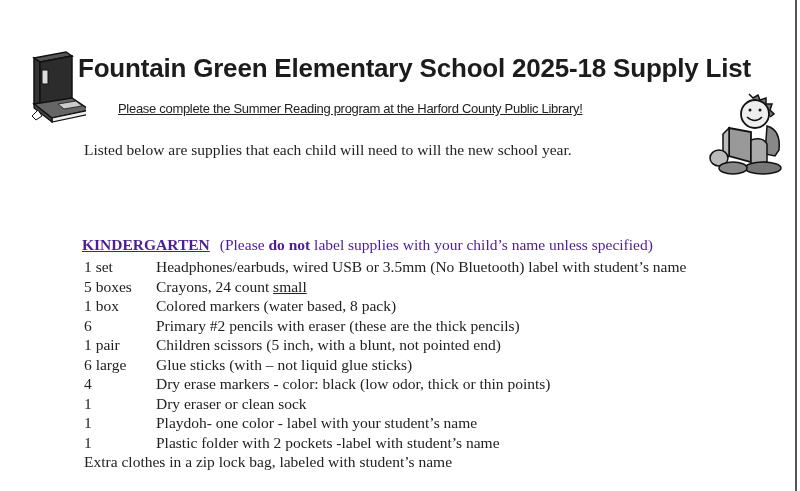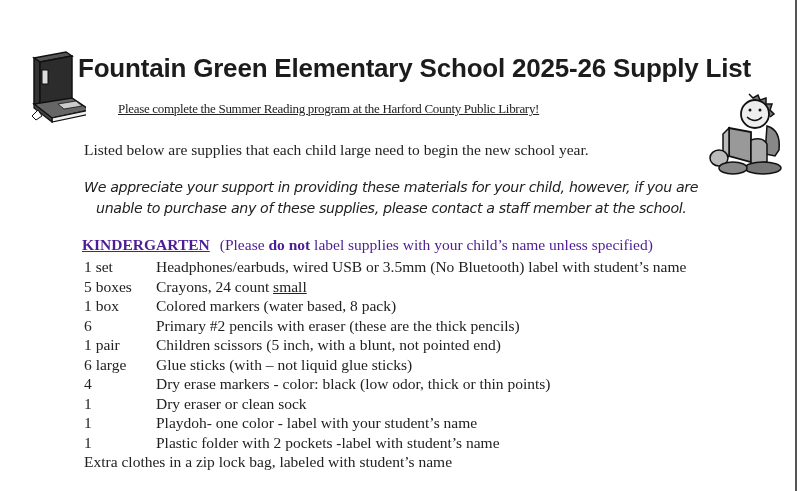--- a/index.html
+++ b/index.html
@@ -1,19 +1,19 @@
 <!DOCTYPE html>
 <html><head>
 <meta charset="utf-8">
 <style>
   html, body { margin:0; padding:0; }
   body { width:800px; height:491px; background:#ffffff; position:relative; overflow:hidden; color:#1a1a1a; }
   .page { position:absolute; left:0; top:0; width:797px; height:491px; border-right:2px solid #555; box-sizing:border-box; }
   .title { position:absolute; left:78px; top:53px; font-family:"Liberation Sans", sans-serif; font-weight:bold; font-size:26px; letter-spacing:-0.2px; color:#1c1c1c; white-space:nowrap; }
-  .library { position:absolute; left:118px; top:101px; font-family:Liberation Serif, serif; font-size:13px; text-decoration:underline; color:#222; white-space:nowrap; letter-spacing:-0.3px; }
+  .library { position:absolute; left:118px; top:101px; font-family:Liberation Sans, sans-serif; font-size:13px; text-decoration:underline; color:#222; white-space:nowrap; letter-spacing:-0.3px; }
   .listed { position:absolute; left:84px; top:141px; font-family:"Liberation Serif", serif; font-size:15.5px; color:#222; white-space:nowrap; }
   .appreciate { position:absolute; left:84px; top:177px; width:660px; font-family:"DejaVu Sans", sans-serif; font-style:italic; font-size:14.2px; line-height:21px; color:#222; letter-spacing:-0.35px; }
   .appreciate span { display:block; white-space:nowrap; }
   .appreciate .l2 { padding-left:12px; }
   .grade { position:absolute; left:82px; top:236px; font-family:"Liberation Serif", serif; font-size:15.5px; white-space:nowrap; color:#4c1d95; }
   .grade .gname { font-weight:bold; text-decoration:underline; margin-right:10px; }
   .grade b { font-weight:bold; }
   .items { position:absolute; left:84px; top:257px; font-family:"Liberation Serif", serif; font-size:15.5px; line-height:19.5px; color:#222; }
   .row { display:flex; white-space:nowrap; }
   .qty { width:72px; }
@@ -32,45 +32,41 @@
     <polygon points="20,12 26,16 26,62 20,58" fill="#333" stroke="#111" stroke-width="1.5"></polygon>
     <polygon points="26,16 58,10 58,56 26,62" fill="#2c2c2c" stroke="#111" stroke-width="1.5"></polygon>
     <rect x="28" y="24" width="6" height="14" fill="#ddd" stroke="#111" stroke-width="1"></rect>
     <polygon points="20,58 58,52 76,64 38,72" fill="#666" stroke="#111" stroke-width="1.5"></polygon>
     <polygon points="38,72 76,64 76,68 38,76" fill="#eee" stroke="#111" stroke-width="1.2"></polygon>
     <polygon points="20,58 38,72 38,76 20,62" fill="#444" stroke="#111" stroke-width="1.2"></polygon>
     <polygon points="44,58 62,55 68,60 50,63" fill="#ccc" stroke="#111" stroke-width="0.8"></polygon>
     <polygon points="24,64 28,70 22,74 18,70" fill="#fff" stroke="#111" stroke-width="1"></polygon>
   </svg>
 
-  <div class="title">Fountain Green Elementary School 2025-26 Supply List</div>
+  <div class="title">Fountain Green Elementary School 2025-18 Supply List</div>
 
   <div class="library">Please complete the Summer Reading program at the Harford County Public Library!</div>
 
   <svg class="icon-kid" viewBox="0 0 80 86">
     <path d="M44,4 l4,4 l5,-3 l2,5 l6,-2 l0,6 l6,0 l-2,6 l4,4 l-4,3" fill="#777" stroke="#111" stroke-width="1.5"></path>
     <circle cx="50" cy="24" r="14" fill="#eee" stroke="#111" stroke-width="1.8"></circle>
     <path d="M42,27 q8,7 15,0" fill="none" stroke="#111" stroke-width="1.5"></path>
     <circle cx="45" cy="20" r="1.5" fill="#111"></circle>
     <circle cx="55" cy="20" r="1.5" fill="#111"></circle>
     <path d="M62,36 q14,4 12,24 l-4,6 l-10,-2 z" fill="#888" stroke="#111" stroke-width="1.5"></path>
     <polygon points="24,38 46,42 46,72 24,66" fill="#999" stroke="#111" stroke-width="1.8"></polygon>
     <polygon points="24,38 18,44 18,70 24,66" fill="#bbb" stroke="#111" stroke-width="1.5"></polygon>
     <path d="M46,50 q12,-4 16,4 l0,18 l-16,2 z" fill="#aaa" stroke="#111" stroke-width="1.5"></path>
     <ellipse cx="14" cy="68" rx="9" ry="8" fill="#bbb" stroke="#111" stroke-width="1.5"></ellipse>
     <ellipse cx="58" cy="78" rx="18" ry="6" fill="#777" stroke="#111" stroke-width="1.5"></ellipse>
     <ellipse cx="28" cy="78" rx="14" ry="6" fill="#888" stroke="#111" stroke-width="1.5"></ellipse>
   </svg>
 
-  <div class="listed">Listed below are supplies that each child large need to begin the new school year.</div>
+  <div class="listed">Listed below are supplies that each child will need to will the new school year.</div>
 
-  <div class="appreciate">
-    <span>We appreciate your support in providing these materials for your child, however, if you are</span>
-    <span class="l2">unable to purchase any of these supplies, please contact a staff member at the school.</span>
-  </div>
 
   <div class="grade">
     <span class="gname">KINDERGARTEN</span><span>(Please </span><b>do not</b><span> label supplies with your child’s name unless specified)</span>
   </div>
 
   <div class="items">
     <div class="row">
       <span class="qty">1 set</span>
       <span class="desc">Headphones/earbuds, wired USB or 3.5mm (No Bluetooth) label with student’s name</span>
     </div>

